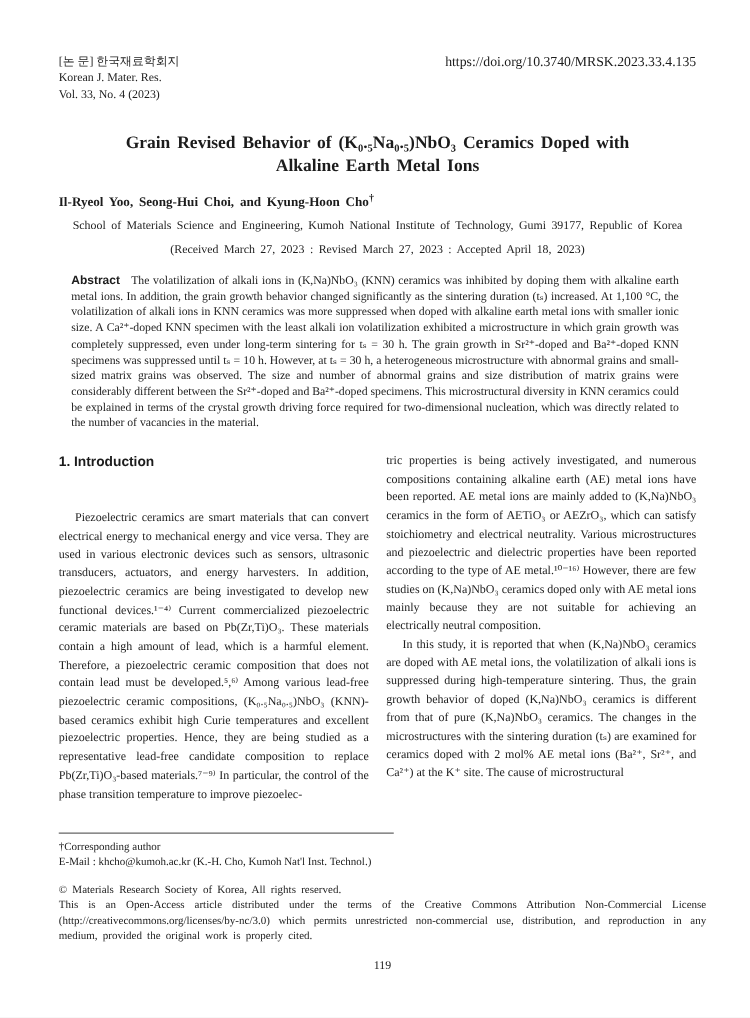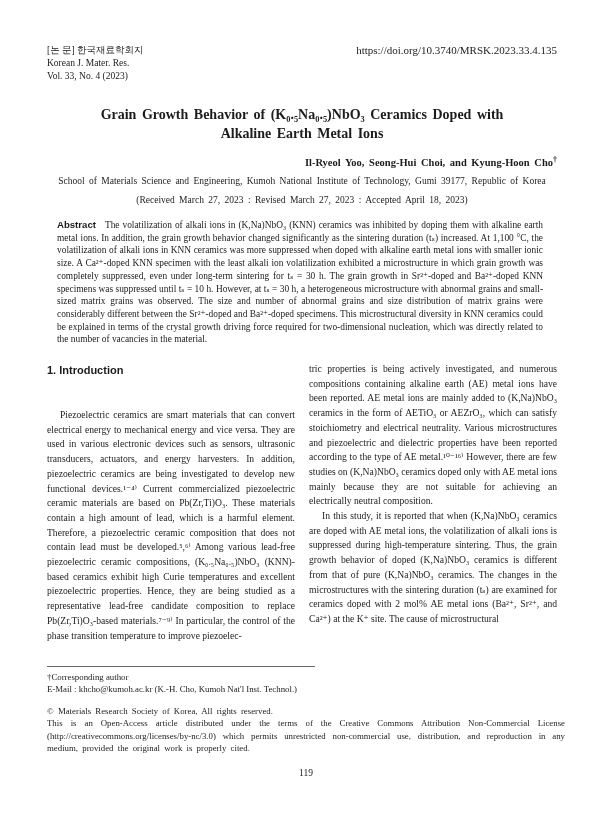--- a/index.html
+++ b/index.html
@@ -21,21 +21,21 @@
   
   .title{
     margin:22px auto 0;
     max-width:452px;
     text-align:center;
     font-size:14px;font-weight:bold;
     line-height:19px;
     word-spacing:2px;
   }
   .authors{
-    margin-top:14px;text-align:right;
+    margin-top:14px;text-align:left;
     font-size:10.5px;font-weight:bold;word-spacing:2px;
   }
   .authors .dagger{font-size:8px;vertical-align:super;line-height:0;}
   .affil{margin-top:8px;text-align:center;font-size:9.5px;word-spacing:2px;}
   .dates{margin-top:9px;text-align:center;font-size:9.5px;word-spacing:2px;}
   
   .abstract{
     margin:14px 14px 0 10px;
     font-size:9.4px;line-height:12.7px;
     text-align:justify;
@@ -87,21 +87,21 @@
 
   <div class="hdr">
     <div class="hdr-left">
       <div>[논  문] 한국재료학회지</div>
       <div>Korean J. Mater. Res.</div>
       <div>Vol. 33, No. 4 (2023)</div>
     </div>
     <div class="hdr-doi">https://doi.org/10.3740/MRSK.2023.33.4.135</div>
   </div>
 
-  <h1 class="title">Grain Growth Behavior of (K₀.₅Na₀.₅)NbO₃ Ceramics Doped with Alkaline Earth Metal Ions</h1>
+  <h1 class="title">Grain Revised Behavior of (K₀.₅Na₀.₅)NbO₃ Ceramics Doped with Alkaline Earth Metal Ions</h1>
 
   <div class="authors"><span>Il-Ryeol Yoo, Seong-Hui Choi, and Kyung-Hoon Cho</span><span class="dagger">†</span></div>
 
   <div class="affil">School of Materials Science and Engineering, Kumoh National Institute of Technology, Gumi 39177, Republic of Korea</div>
 
   <div class="dates">(Received March 27, 2023 : Revised March 27, 2023 : Accepted April 18, 2023)</div>
 
   <p class="abstract"><span class="ab-label">Abstract</span><span>The volatilization of alkali ions in (K,Na)NbO₃ (KNN) ceramics was inhibited by doping them with alkaline earth metal ions. In addition, the grain growth behavior changed significantly as the sintering duration (tₛ) increased. At 1,100 °C, the volatilization of alkali ions in KNN ceramics was more suppressed when doped with alkaline earth metal ions with smaller ionic size. A Ca²⁺-doped KNN specimen with the least alkali ion volatilization exhibited a microstructure in which grain growth was completely suppressed, even under long-term sintering for tₛ = 30 h. The grain growth in Sr²⁺-doped and Ba²⁺-doped KNN specimens was suppressed until tₛ = 10 h. However, at tₛ = 30 h, a heterogeneous microstructure with abnormal grains and small-sized matrix grains was observed. The size and number of abnormal grains and size distribution of matrix grains were considerably different between the Sr²⁺-doped and Ba²⁺-doped specimens. This microstructural diversity in KNN ceramics could be explained in terms of the crystal growth driving force required for two-dimensional nucleation, which was directly related to the number of vacancies in the material.</span></p>
 
 

